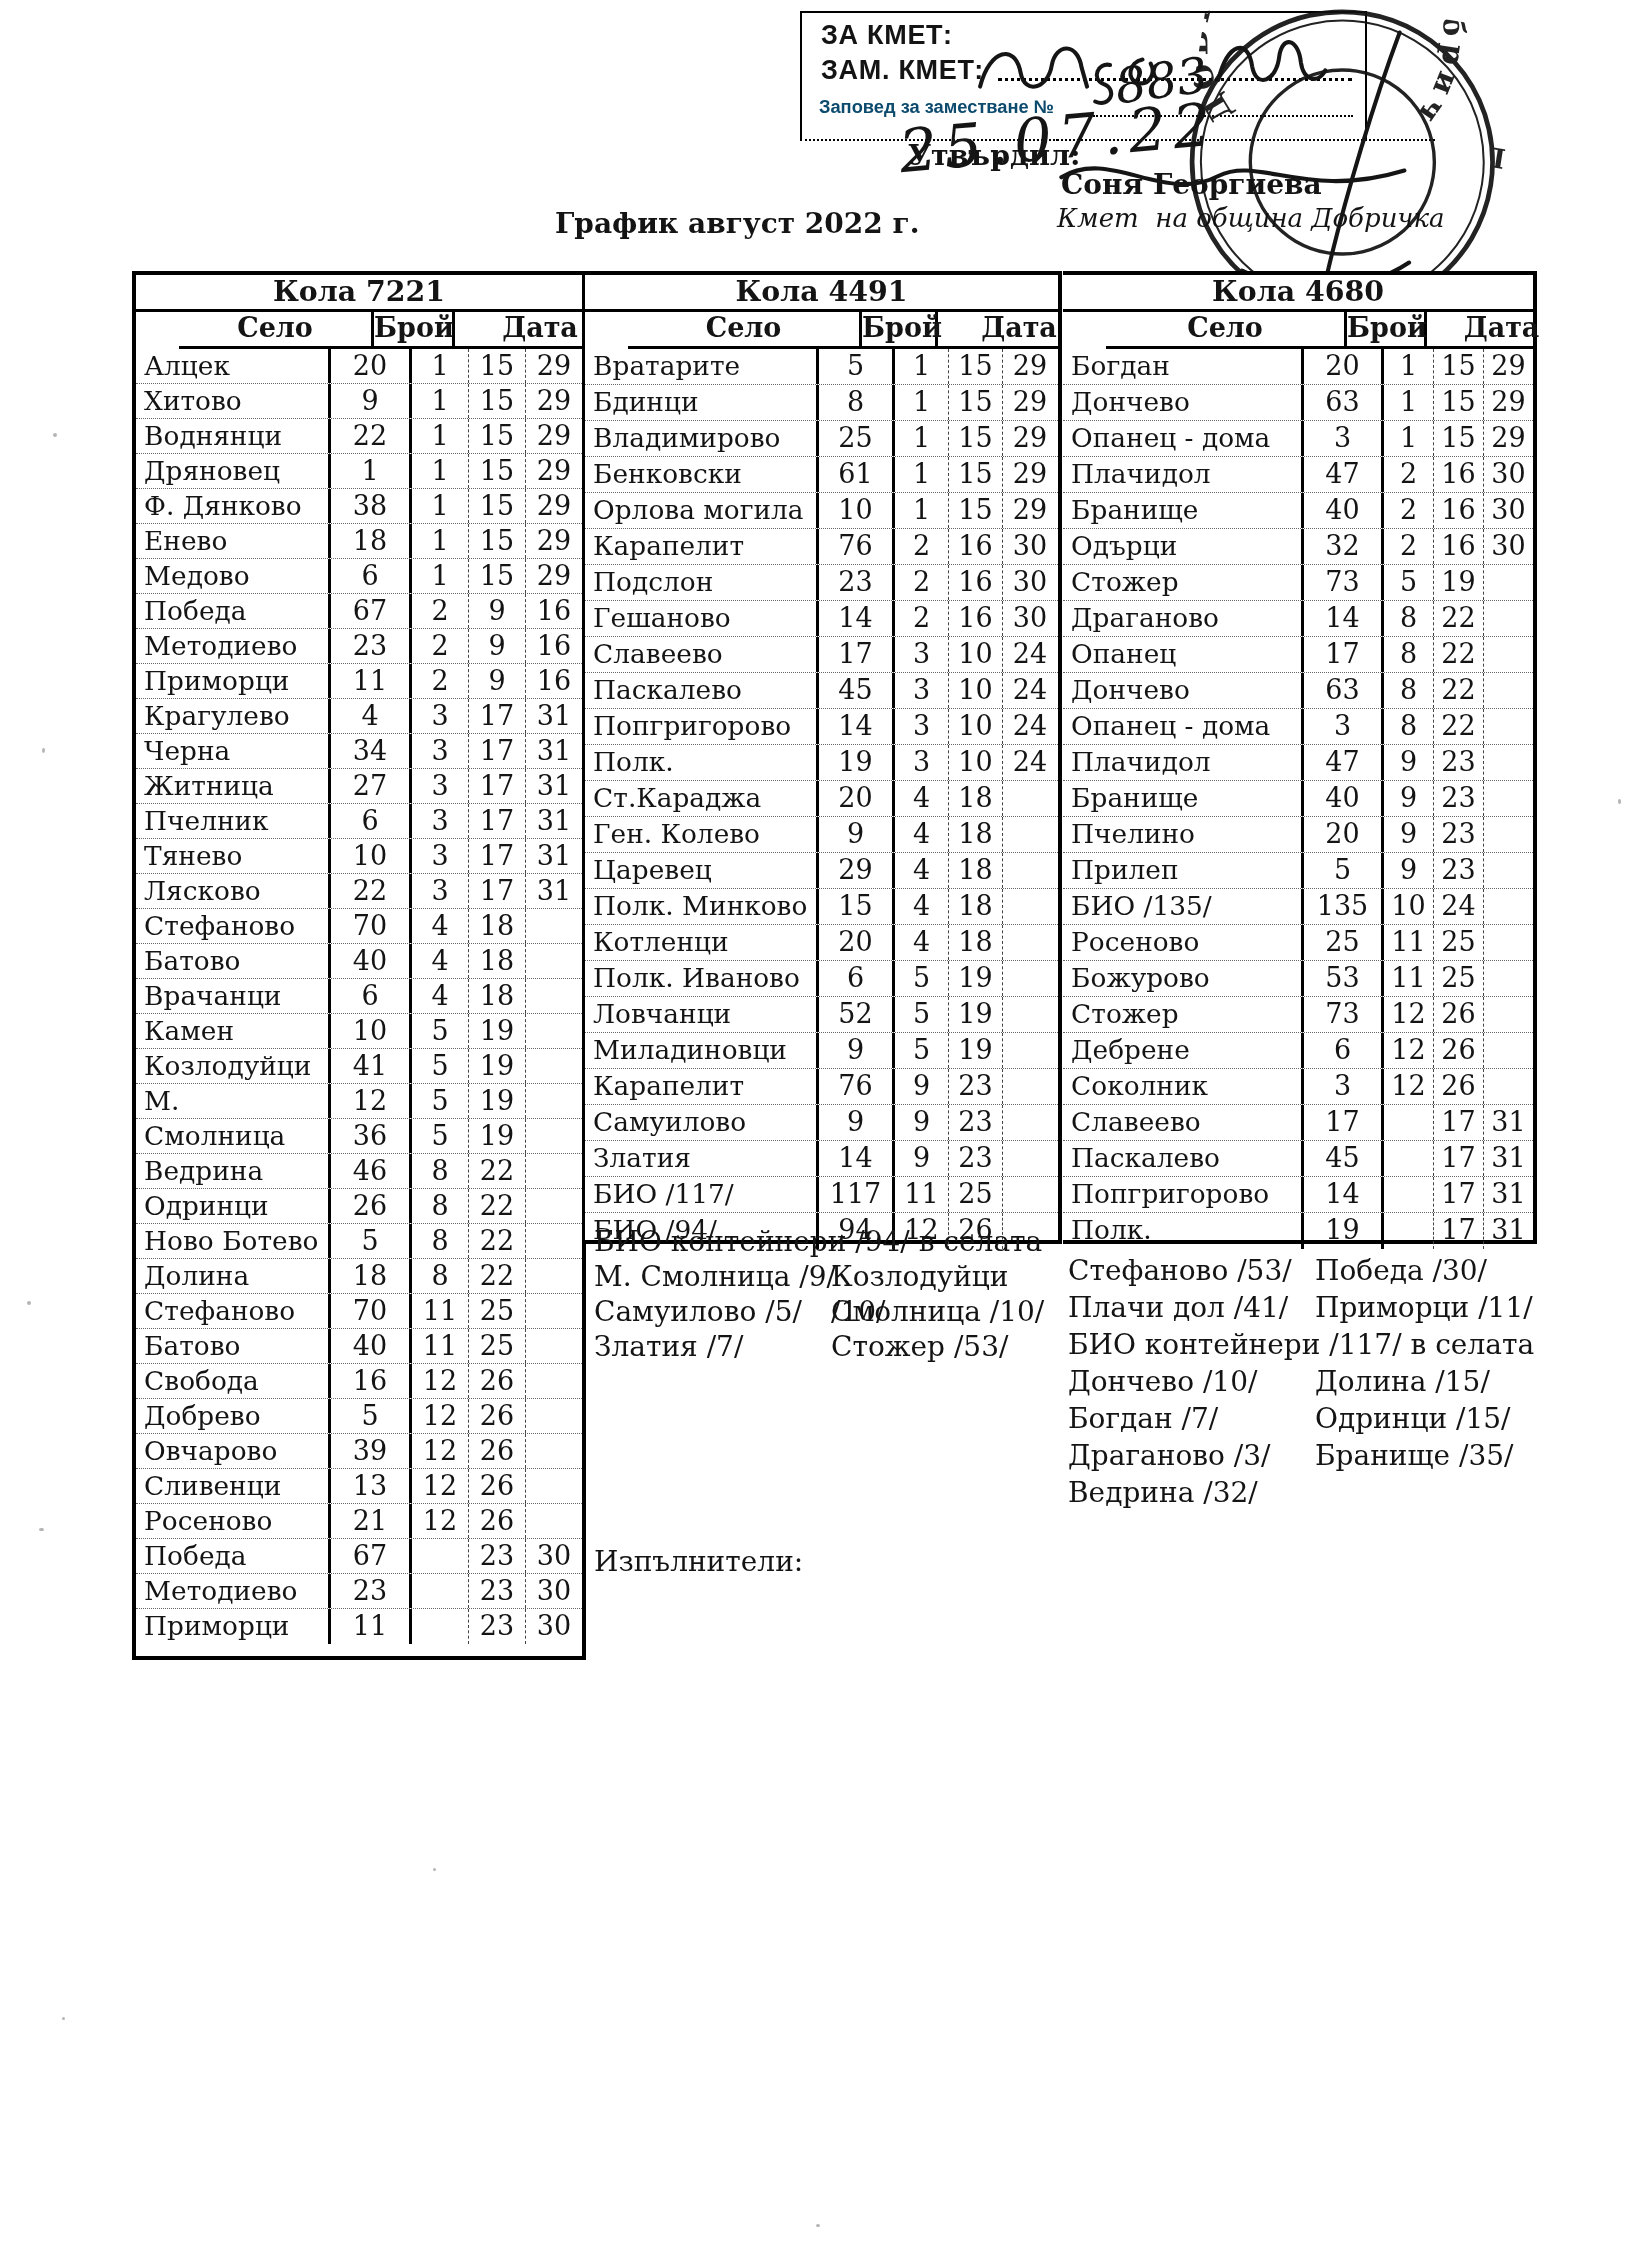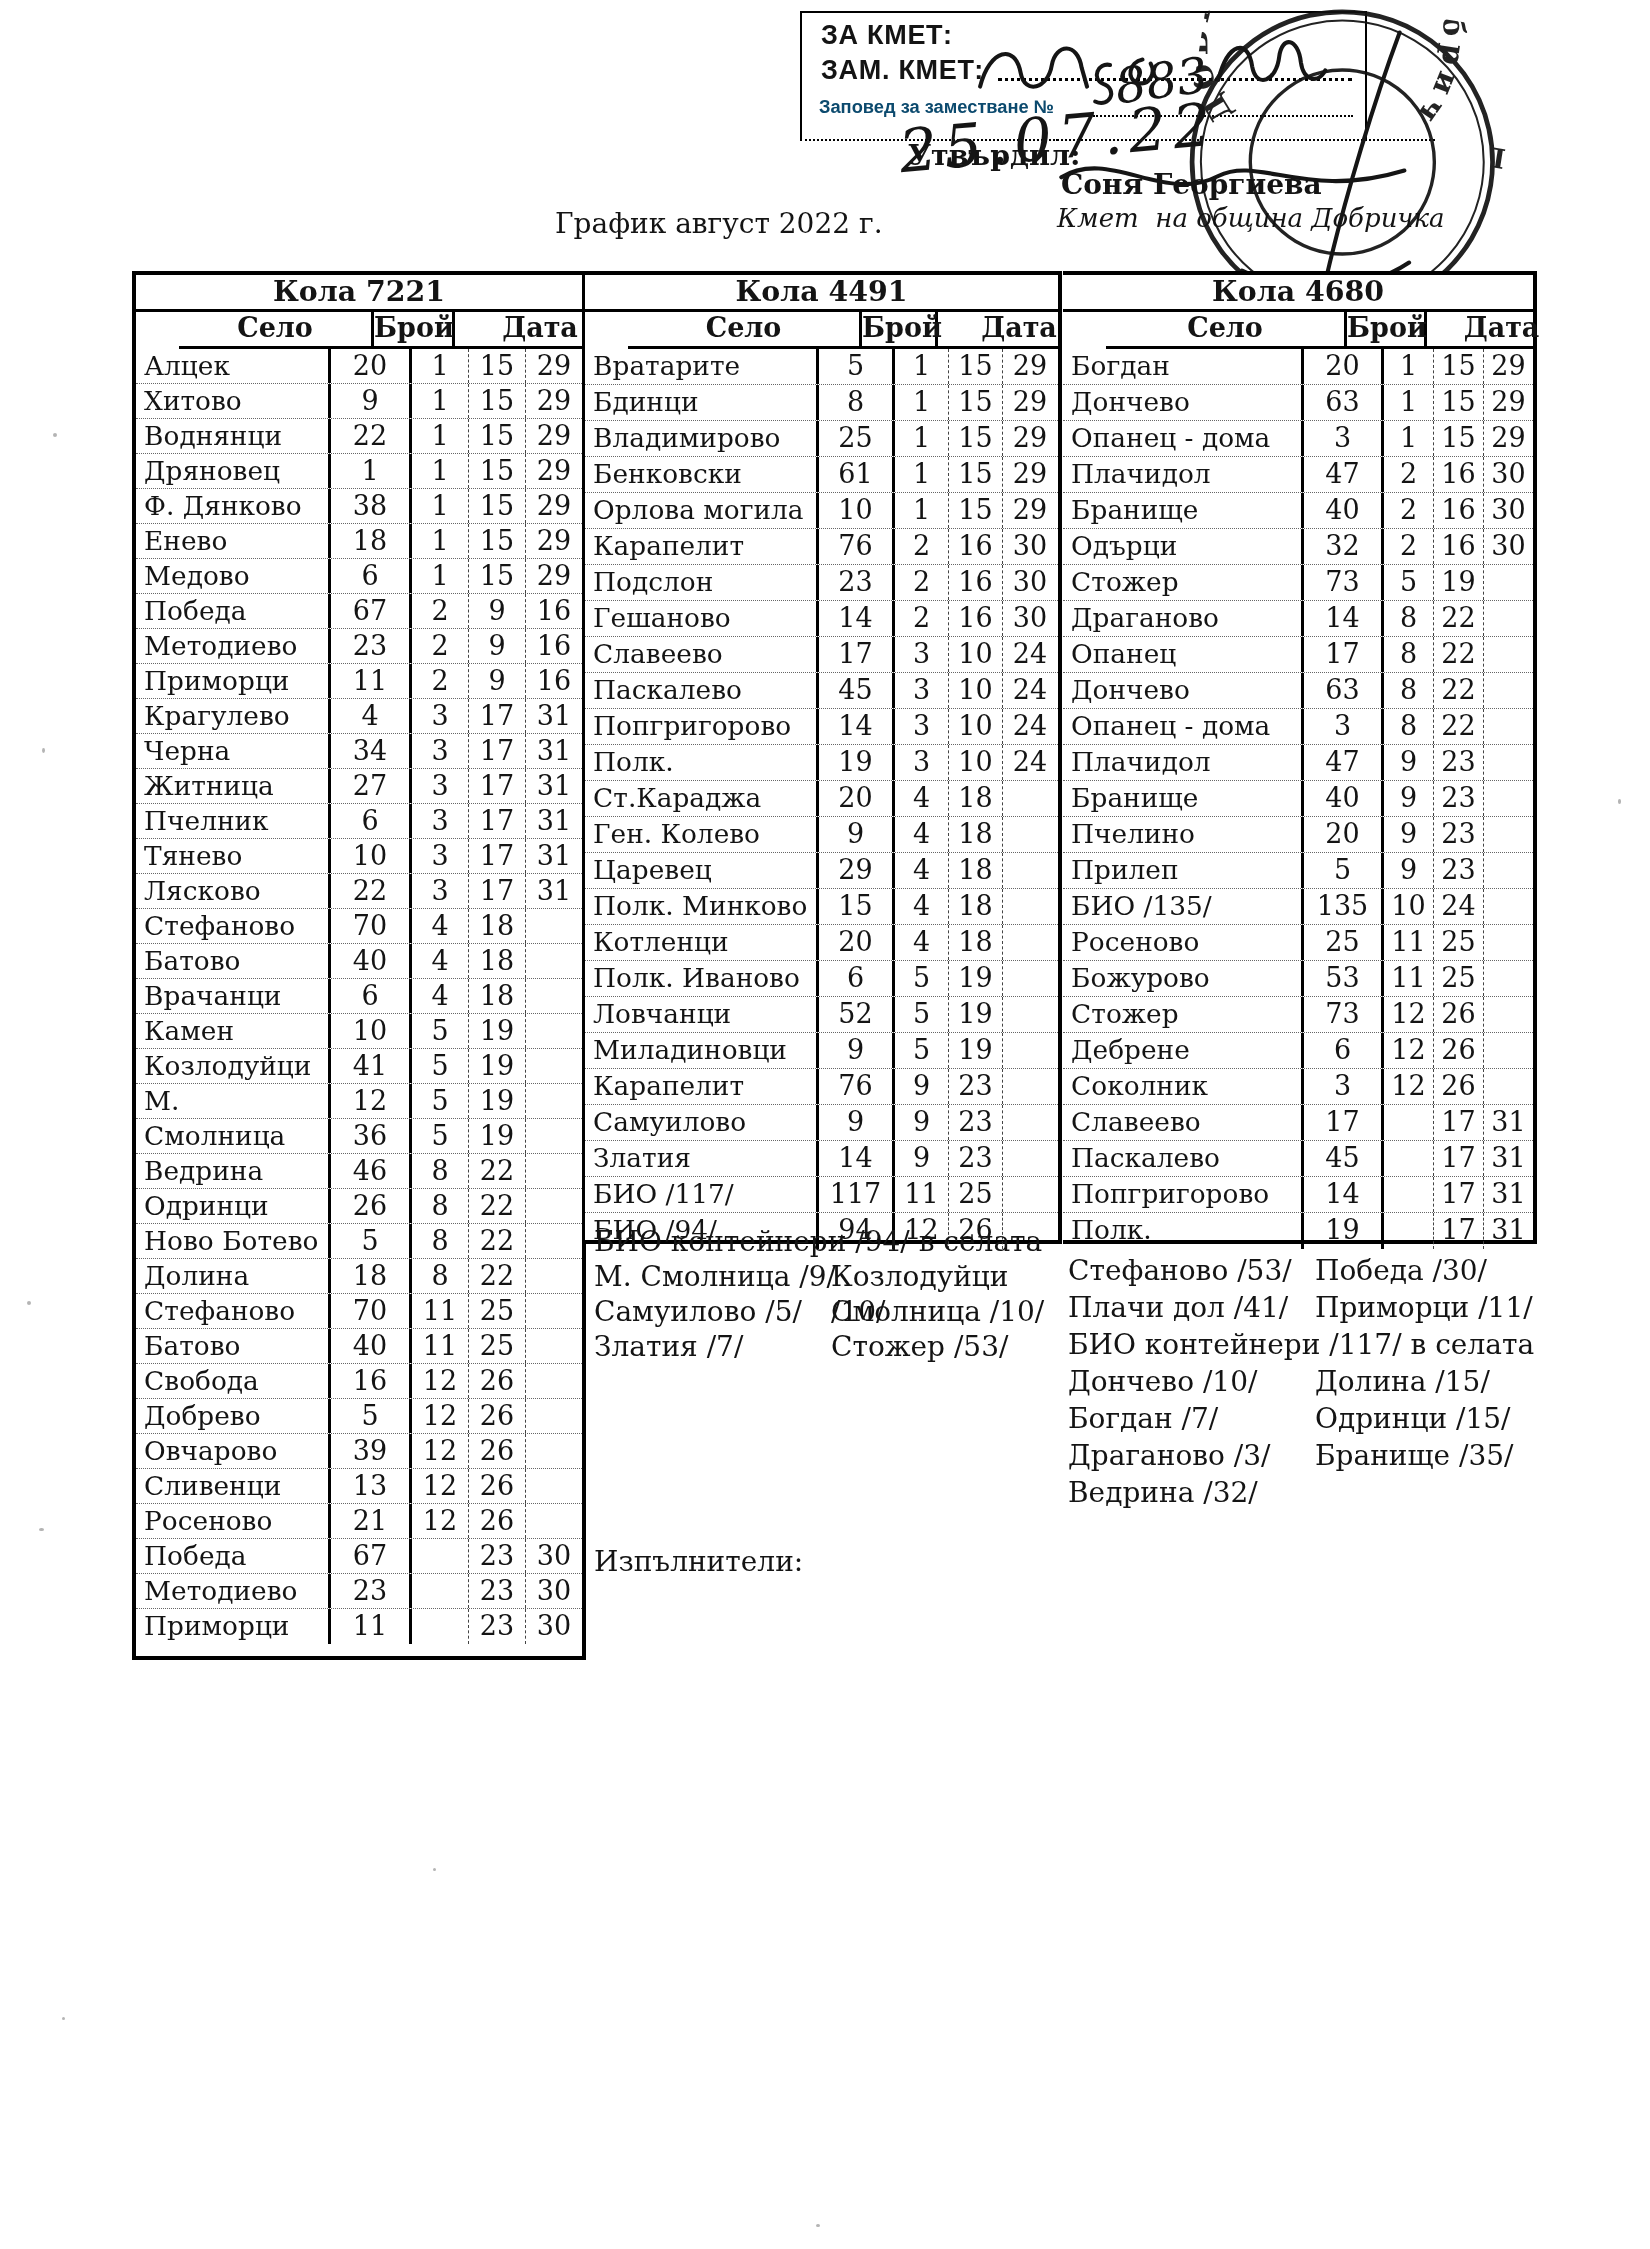--- a/index.html
+++ b/index.html
@@ -12,21 +12,21 @@
   .ab-line1{position:absolute;left:19px;top:6.8px;font-size:27px;letter-spacing:0.7px;}
   .ab-line2{position:absolute;left:19px;top:42px;font-size:27px;letter-spacing:0.7px;}
   .ab-dots2{position:absolute;left:196px;right:13.5px;top:65px;border-bottom:3.4px dotted #000;}
   .ab-line3{position:absolute;left:17px;top:83px;font-size:18.3px;color:#0c4a6e;text-align:center;}
   .ab-dots3{position:absolute;left:291px;right:12.2px;top:102px;border-bottom:2.7px dotted #000;}
   
   .utvardil{position:absolute;left:908px;top:138px;font-size:28.4px;font-weight:bold;}
   .utv-dots{position:absolute;left:1056px;top:139px;width:379px;border-bottom:2.7px dotted #000;}
   .approver-name{position:absolute;left:1061px;top:168px;font-size:28px;font-weight:bold;}
   .approver-title{position:absolute;left:1057px;top:203px;font-size:26px;font-style:italic;white-space:pre;}
-  .doc-title{position:absolute;left:555px;top:207px;font-size:28px;font-weight:normal;}
+  .doc-title{position:absolute;left:555px;top:207px;font-size:28px;font-weight:bold;}
   
   .vt{position:absolute;top:271px;border:4.1px solid #000;box-sizing:border-box;background:#fff;}
   #t1{left:132px;width:454px;height:1389px;}
   #t2{left:585px;width:477px;height:973px;border-left:none;}
   #t3{left:1063px;width:474px;height:973px;border-left:none;}
   .vt .vehicle{height:34px;line-height:32.5px;text-align:center;font-weight:bold;font-size:28.4px;
     border-bottom:3.4px solid #000;}
   .vt .cols{display:grid;height:34px;line-height:32.5px;font-weight:bold;font-size:27px;text-align:center;
     border-bottom:3.4px solid #000;margin-left:43px;}
   #t1 .cols,#t1 .row{grid-template-columns:195px 81px 57px 57px 56px;}

